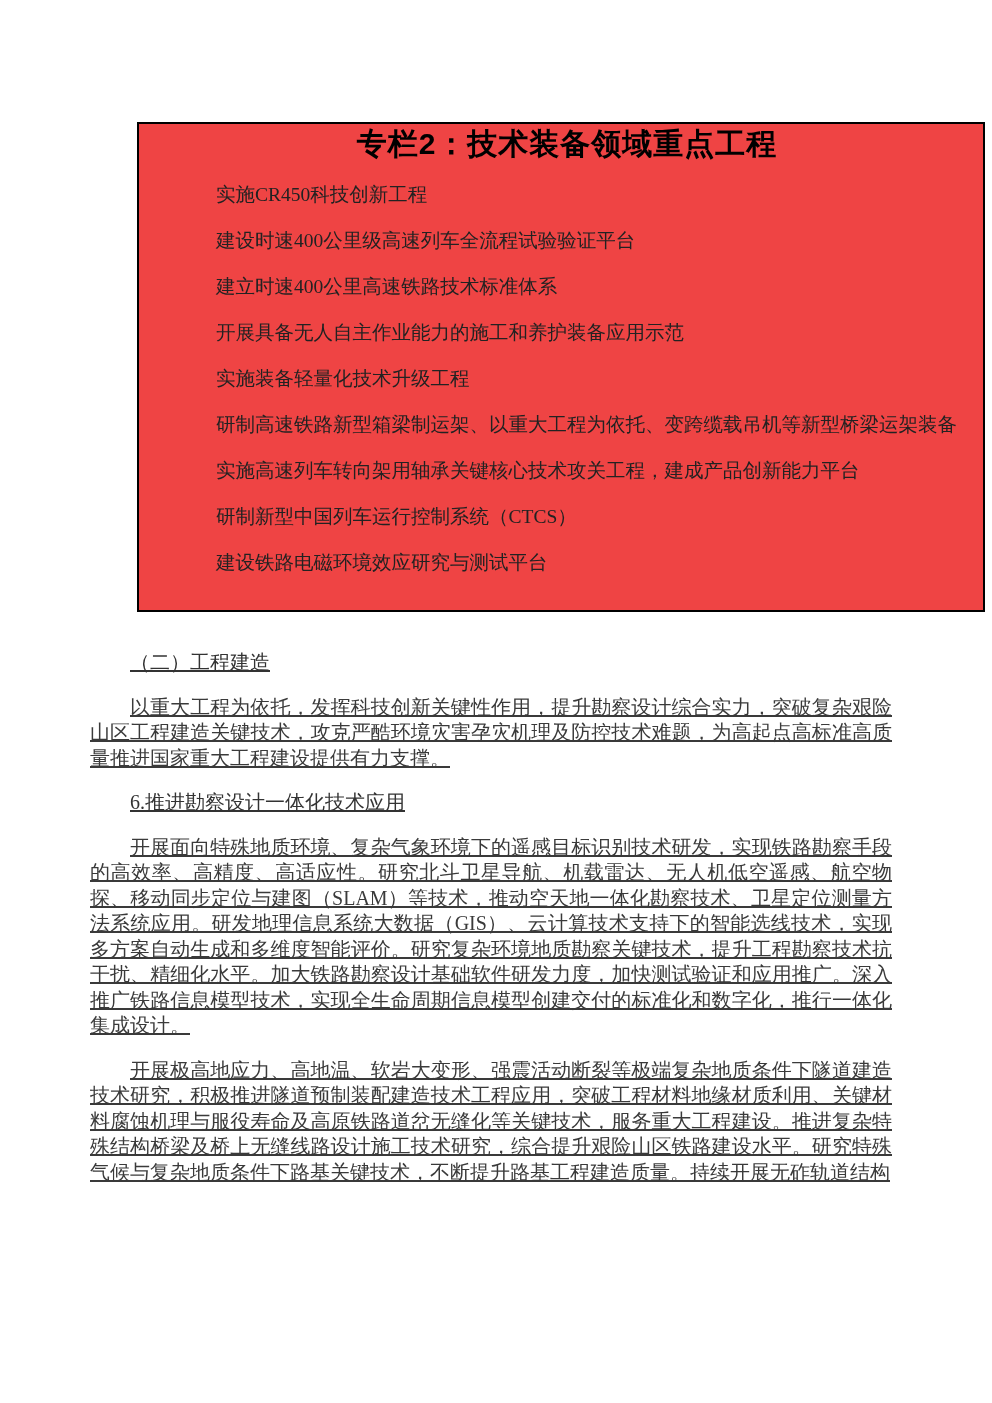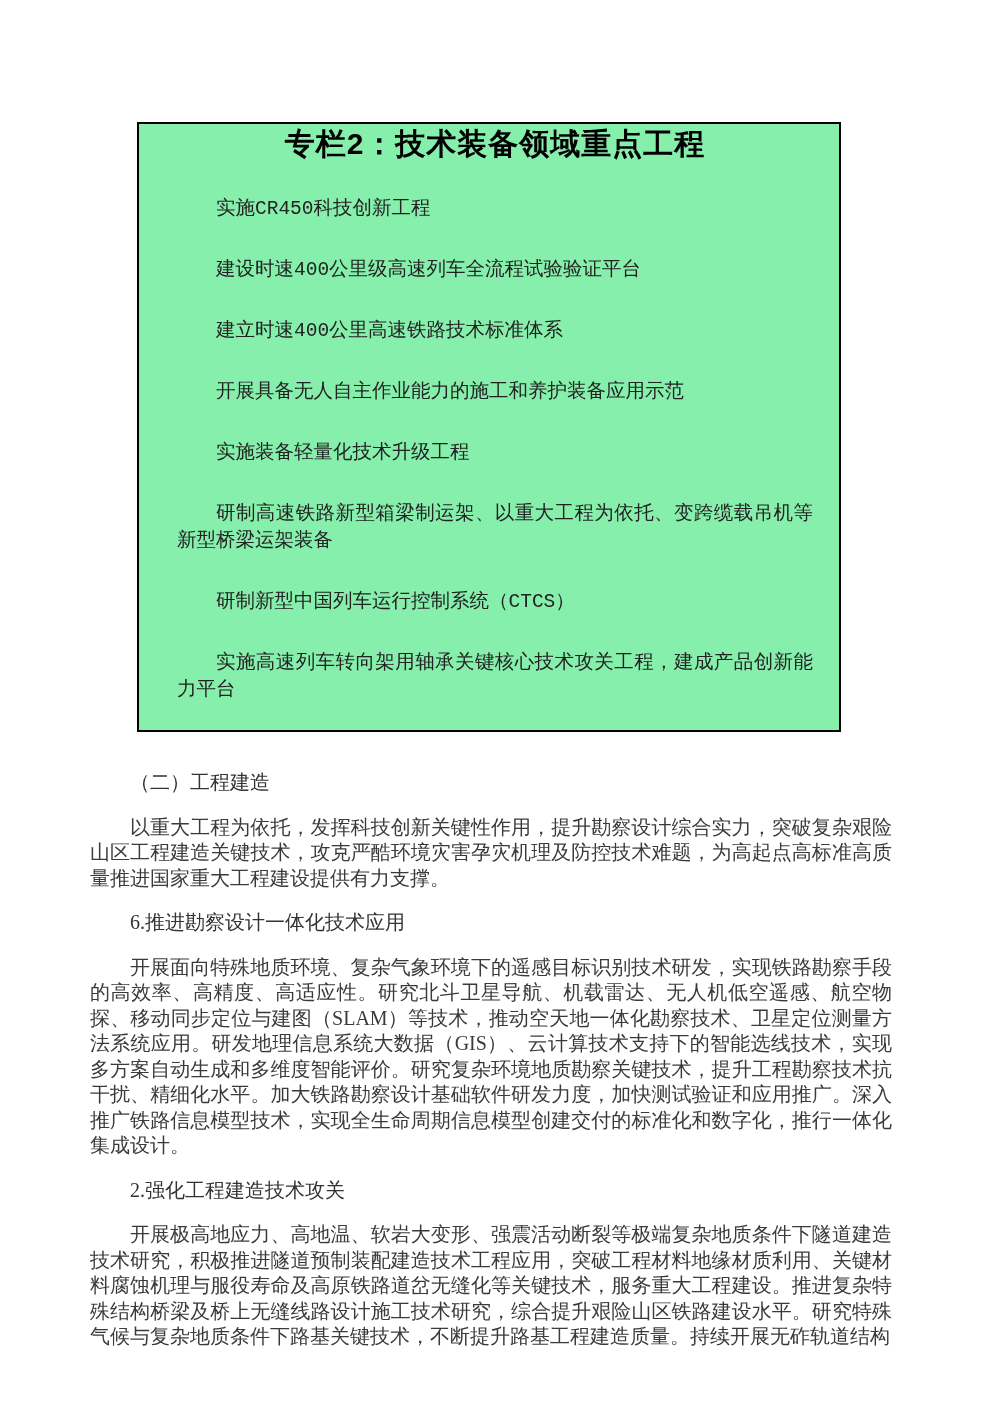--- a/index.html
+++ b/index.html
@@ -12,60 +12,61 @@
     width: 992px;
     height: 1403px;
     background: #ffffff;
     overflow: hidden;
     font-family: "Liberation Serif", serif;
   }
   
   .panel {
     box-sizing: border-box;
     margin: 122px 0 0 137px;
-    width: 704px;
+    width: 848px;
     border: 2px solid #000000;
-    padding: 2px 26px 26px 38px;
-    background: #86efac;
+    padding: 2px 26px 34px 38px;
+    background: #ef4444;
   }
   .panel-title {
     font-family: "Liberation Sans", sans-serif;
     font-weight: bold;
     font-size: 30px;
     line-height: 36px;
     text-align: center;
     color: #000000;
     letter-spacing: 1px;
     margin: 0;
   }
   .panel-item {
-    font-family: Liberation Mono, monospace;
+    font-family: Liberation Serif, serif;
     font-size: 19.5px;
     line-height: 27px;
     text-indent: 2em;
     text-align: justify;
     color: #222222;
-    margin: 34px 0 0 0;
+    margin: 19px 0 0 0;
   }
   .panel-item:first-of-type {
     margin-top: 25px;
   }
   
   .doc-body {
     margin: 38px 90px 0 90px;
     width: 812px;
   }
   .para {
     font-size: 20px;
     line-height: 25.5px;
     text-indent: 2em;
     text-align: justify;
     word-break: break-all;
     color: #3a3a3a;
     margin: 19px 10px 0 0;
+    text-decoration: underline;
   }
   .para.heading {
     text-align: left;
     word-break: normal;
     color: #333333;
   }
   .para:first-child {
     margin-top: 0;
   }
 </style>
@@ -75,26 +76,26 @@
 <div class="page">
 
   <div class="panel">
     <div class="panel-title">专栏2：技术装备领域重点工程</div>
     <div class="panel-item">实施CR450科技创新工程</div>
     <div class="panel-item">建设时速400公里级高速列车全流程试验验证平台</div>
     <div class="panel-item">建立时速400公里高速铁路技术标准体系</div>
     <div class="panel-item">开展具备无人自主作业能力的施工和养护装备应用示范</div>
     <div class="panel-item">实施装备轻量化技术升级工程</div>
     <div class="panel-item">研制高速铁路新型箱梁制运架、以重大工程为依托、变跨缆载吊机等新型桥梁运架装备</div>
+    <div class="panel-item">实施高速列车转向架用轴承关键核心技术攻关工程，建成产品创新能力平台</div>
     <div class="panel-item">研制新型中国列车运行控制系统（CTCS）</div>
-    <div class="panel-item">实施高速列车转向架用轴承关键核心技术攻关工程，建成产品创新能力平台</div>
+    <div class="panel-item">建设铁路电磁环境效应研究与测试平台</div>
   </div>
 
   <div class="doc-body">
     <p class="para heading">（二）工程建造</p>
     <p class="para">以重大工程为依托，发挥科技创新关键性作用，提升勘察设计综合实力，突破复杂艰险山区工程建造关键技术，攻克严酷环境灾害孕灾机理及防控技术难题，为高起点高标准高质量推进国家重大工程建设提供有力支撑。</p>
     <p class="para heading">6.推进勘察设计一体化技术应用</p>
     <p class="para">开展面向特殊地质环境、复杂气象环境下的遥感目标识别技术研发，实现铁路勘察手段的高效率、高精度、高适应性。研究北斗卫星导航、机载雷达、无人机低空遥感、航空物探、移动同步定位与建图（SLAM）等技术，推动空天地一体化勘察技术、卫星定位测量方法系统应用。研发地理信息系统大数据（GIS）、云计算技术支持下的智能选线技术，实现多方案自动生成和多维度智能评价。研究复杂环境地质勘察关键技术，提升工程勘察技术抗干扰、精细化水平。加大铁路勘察设计基础软件研发力度，加快测试验证和应用推广。深入推广铁路信息模型技术，实现全生命周期信息模型创建交付的标准化和数字化，推行一体化集成设计。</p>
-    <p class="para heading">2.强化工程建造技术攻关</p>
     <p class="para">开展极高地应力、高地温、软岩大变形、强震活动断裂等极端复杂地质条件下隧道建造技术研究，积极推进隧道预制装配建造技术工程应用，突破工程材料地缘材质利用、关键材料腐蚀机理与服役寿命及高原铁路道岔无缝化等关键技术，服务重大工程建设。推进复杂特殊结构桥梁及桥上无缝线路设计施工技术研究，综合提升艰险山区铁路建设水平。研究特殊气候与复杂地质条件下路基关键技术，不断提升路基工程建造质量。持续开展无砟轨道结构</p>
   </div>
 
 </div>
 
 </body></html>

